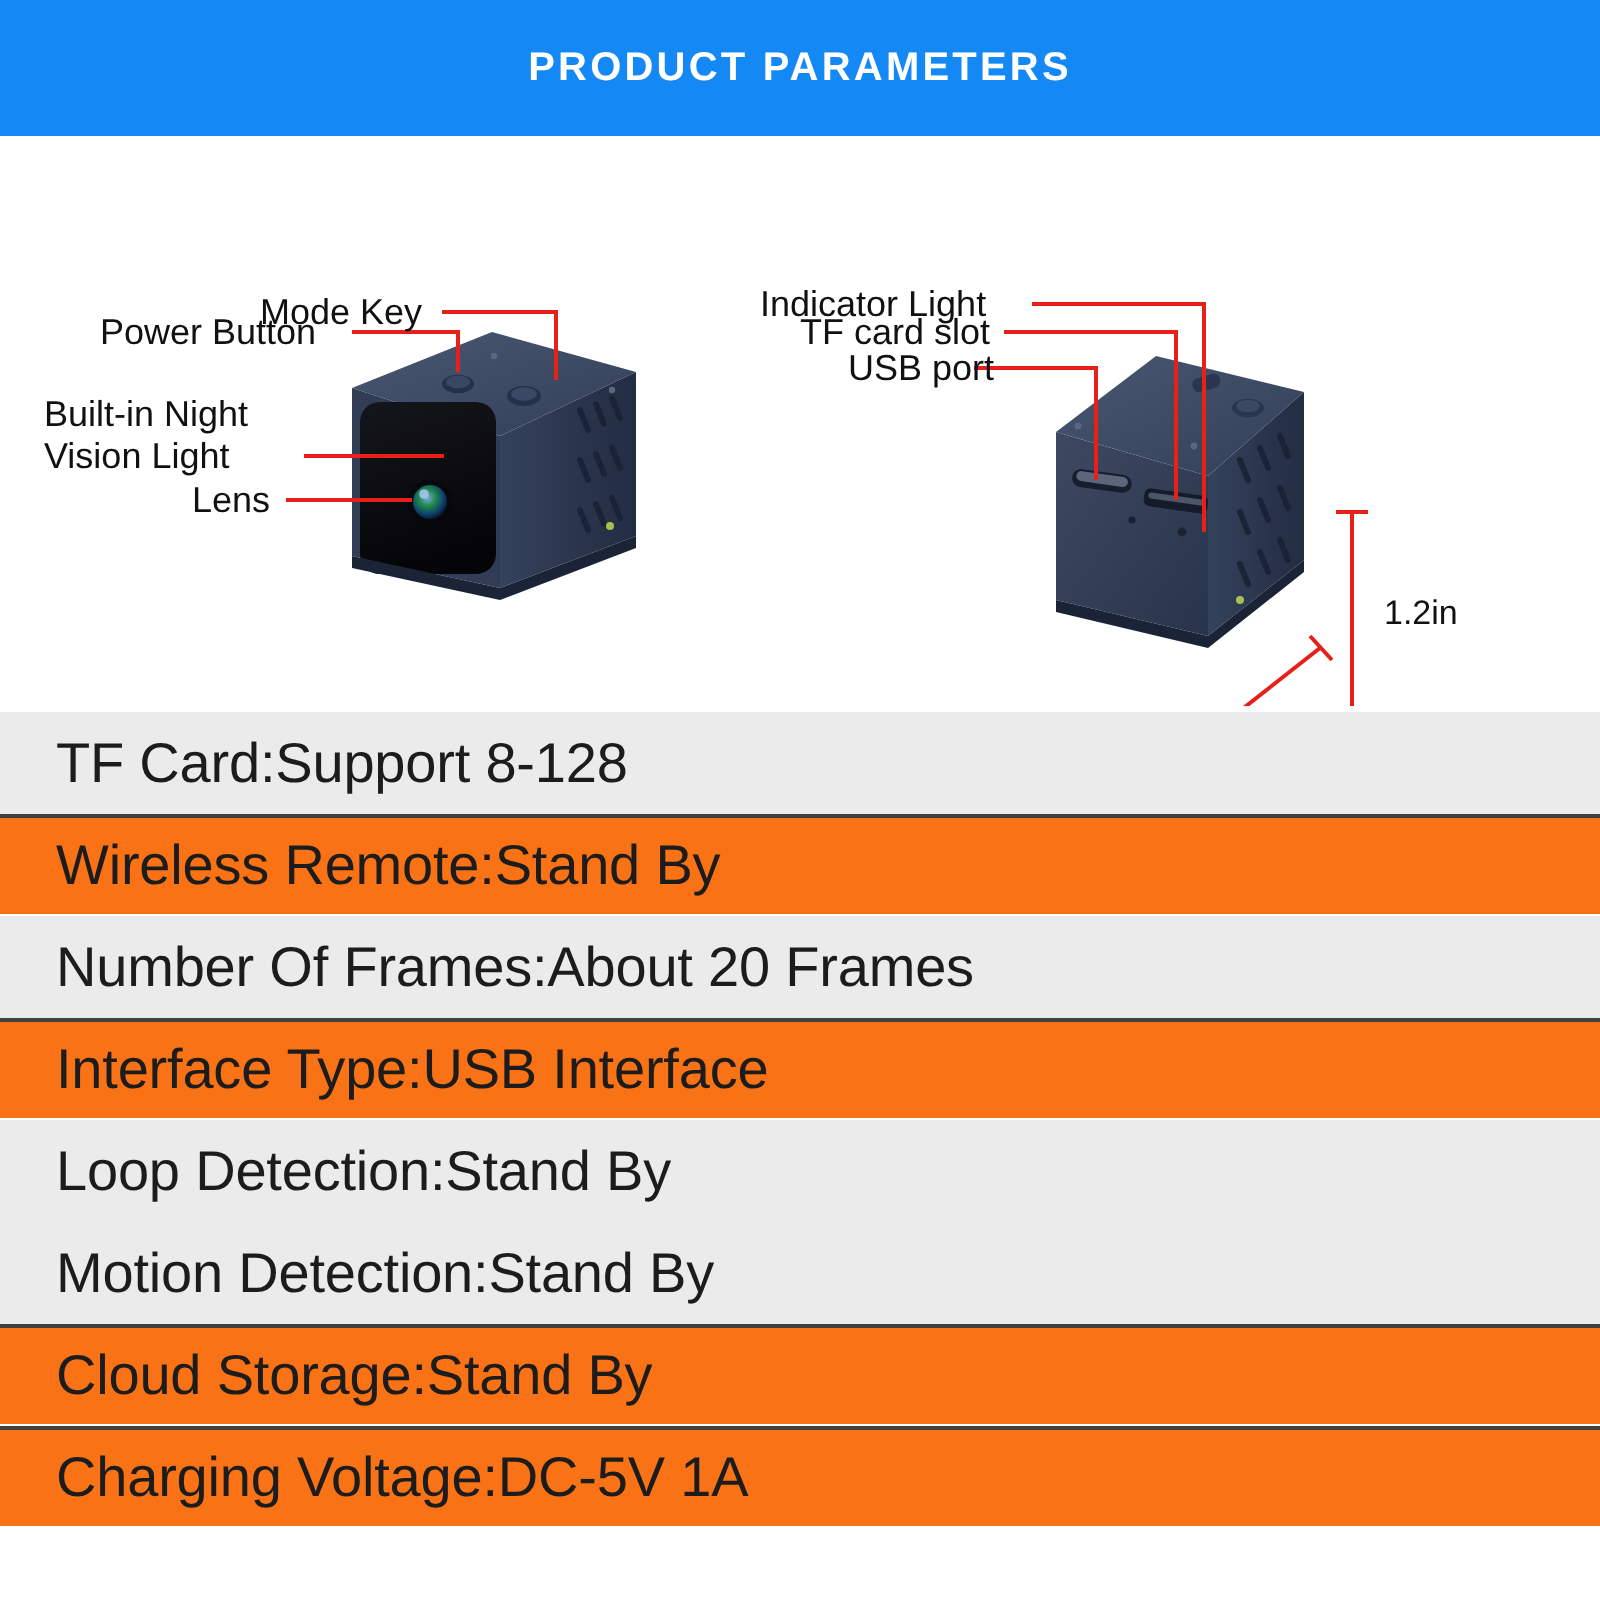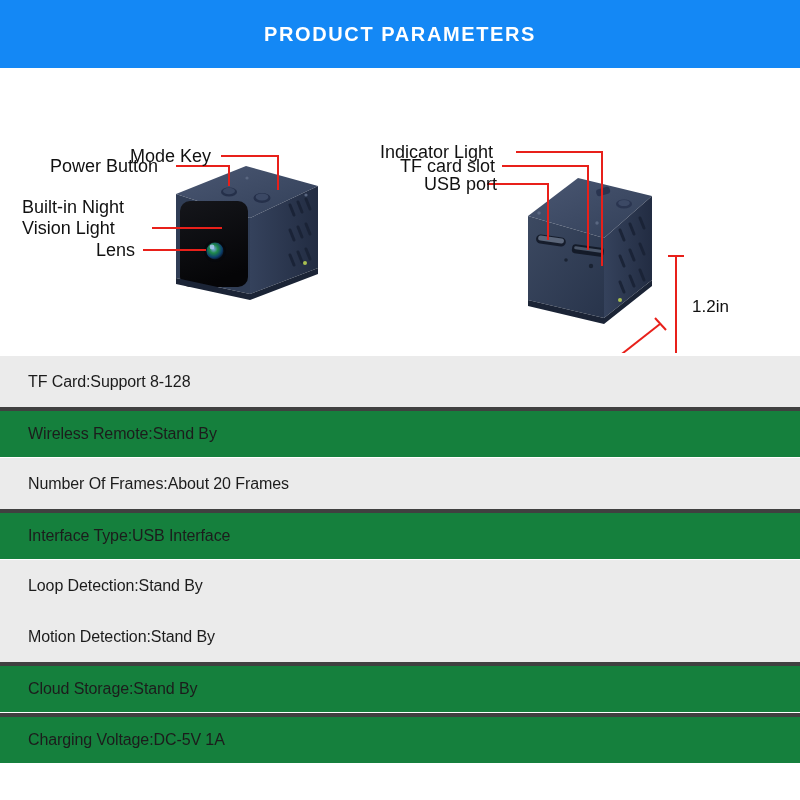--- a/index.html
+++ b/index.html
@@ -33,23 +33,23 @@
   .spec-table{
     position:absolute;left:0;top:356px;width:800px;
   }
   .spec-row{
     height:51px;
     display:flex;align-items:center;
     box-sizing:border-box;
     padding-left:28px;
   }
   .spec-row.alt{background:#ebebeb;}
-  .spec-row.base{background:#15803d;border-top:4px solid #404040;border-bottom:1px solid #ffffff;}
+  .spec-row.base{background:#f97316;border-top:2px solid #404040;border-bottom:1px solid #ffffff;}
   .spec-text{
-    font-size:16px;
+    font-size:28px;
     color:#1c1c1c;
     letter-spacing:-0.1px;
     white-space:nowrap;
   }
 </style>
 </head>
 <body>
 
 <div class="header-band">
   <div class="header-title">PRODUCT PARAMETERS</div>

